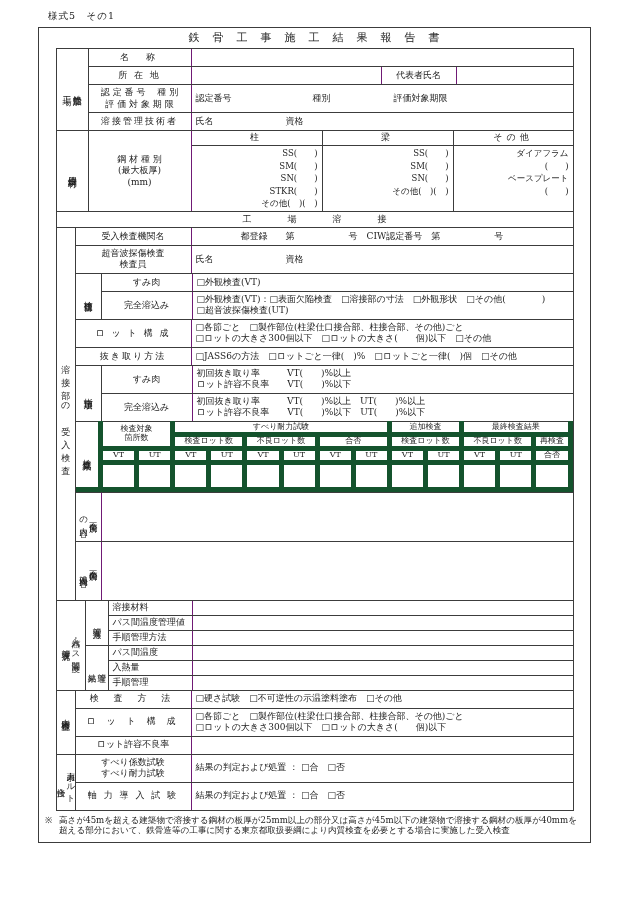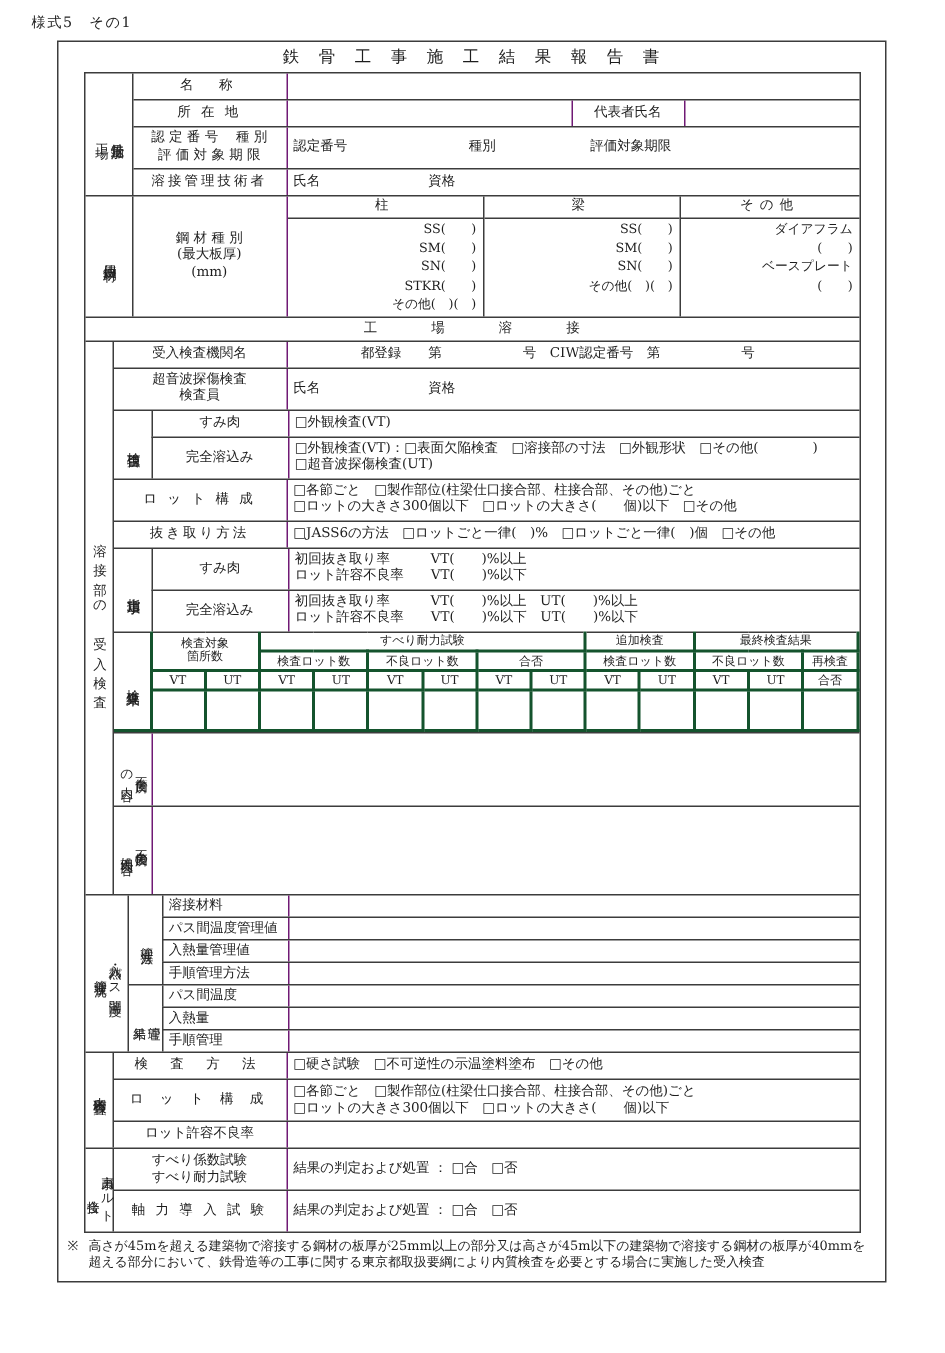--- a/index.html
+++ b/index.html
@@ -2,21 +2,21 @@
 <html><head>
 <meta charset="utf-8">
 <style>
   html,body{margin:0;padding:0;}
   body{
     width:630px;height:902px;background:#ffffff;position:relative;
     font-family:"DejaVu Serif","Liberation Serif",serif;
     color:#1d1d1d;font-size:9px;line-height:1.25;
     -webkit-font-smoothing:antialiased;
   }
-  .form-code{position:absolute;left:21px;top:10px;font-size:9.5px;letter-spacing:1px;text-align:right;}
+  .form-code{position:absolute;left:48px;top:10px;font-size:9.5px;letter-spacing:1px;text-align:right;}
   .outer{
     position:absolute;left:38px;top:27px;width:551px;
     border:1px solid #3c3c3c;background:#fff;padding-bottom:6px;
   }
   .title{height:20px;display:flex;align-items:center;justify-content:center;
     font-size:11px;letter-spacing:1px;}
   .maintable{width:516px;margin:0 auto;border:1px solid #3c3c3c;}
   .sec{display:flex;align-items:stretch;}
   .sec + .sec{border-top:1px solid #3c3c3c;}
   .band{flex:0 0 auto;display:flex;flex-direction:column;align-items:center;justify-content:center;
@@ -46,21 +46,21 @@
   .w-heat-sub{width:22px;}
   .w-heat-lab{width:83px;}
   .steelcol{flex:1 1 0;display:flex;flex-direction:column;}
   .steelcol + .steelcol{border-left:1px solid #3c3c3c;}
   .steelhead{height:14px;border-bottom:1px solid #3c3c3c;display:flex;align-items:center;
     justify-content:center;letter-spacing:4px;}
   .steelbody{flex:1;padding:1px 4px;}
   .steelline{display:flex;justify-content:flex-end;height:12.6px;align-items:center;font-size:8.5px;}
   .bandrow{height:15px;display:flex;align-items:center;justify-content:center;font-size:9px;}
   table.res{border-collapse:collapse;width:100%;table-layout:fixed;font-size:8px;}
-  table.res td{border:2px solid #14532d;text-align:center;padding:0;line-height:1.1;}
+  table.res td{border:5px solid #14532d;text-align:center;padding:0;line-height:1.1;}
   table.res tr:first-child td{border-top:none;}
   table.res td:first-child{border-left:none;}
   table.res .hr1{height:13px;margin-top:36px;}
   table.res .hr2{height:13px;}
   table.res .hr3{height:13px;}
   table.res .dr{height:27px;}
   .h17{min-height:17px;}
   .h27{min-height:27px;}
   .h14{min-height:14px;}
   .h48{min-height:48px;}
@@ -366,24 +366,20 @@
           <div style="flex:1;display:flex;flex-direction:column">
             <div class="row h14" style="border-left:1px solid #3c3c3c">
               <div class="cell w-heat-lab">溶接材料</div>
               <div class="cell" style="flex:1"></div>
             </div>
             <div class="row h14" style="border-top:1px solid #3c3c3c;border-left:1px solid #3c3c3c">
               <div class="cell w-heat-lab">パス間温度管理値</div>
               <div class="cell" style="flex:1"></div>
             </div>
             <div class="row h14" style="border-top:1px solid #3c3c3c;border-left:1px solid #3c3c3c">
-              <div class="cell w-heat-lab">入熱量管理値</div>
-              <div class="cell" style="flex:1"></div>
-            </div>
-            <div class="row h14" style="border-top:1px solid #3c3c3c;border-left:1px solid #3c3c3c">
               <div class="cell w-heat-lab">手順管理方法</div>
               <div class="cell" style="flex:1"></div>
             </div>
           </div>
         </div>
         <div class="row">
           <div class="cell lab w-heat-sub">
             <span class="vtext small">管理
 結果</span>
           </div>

